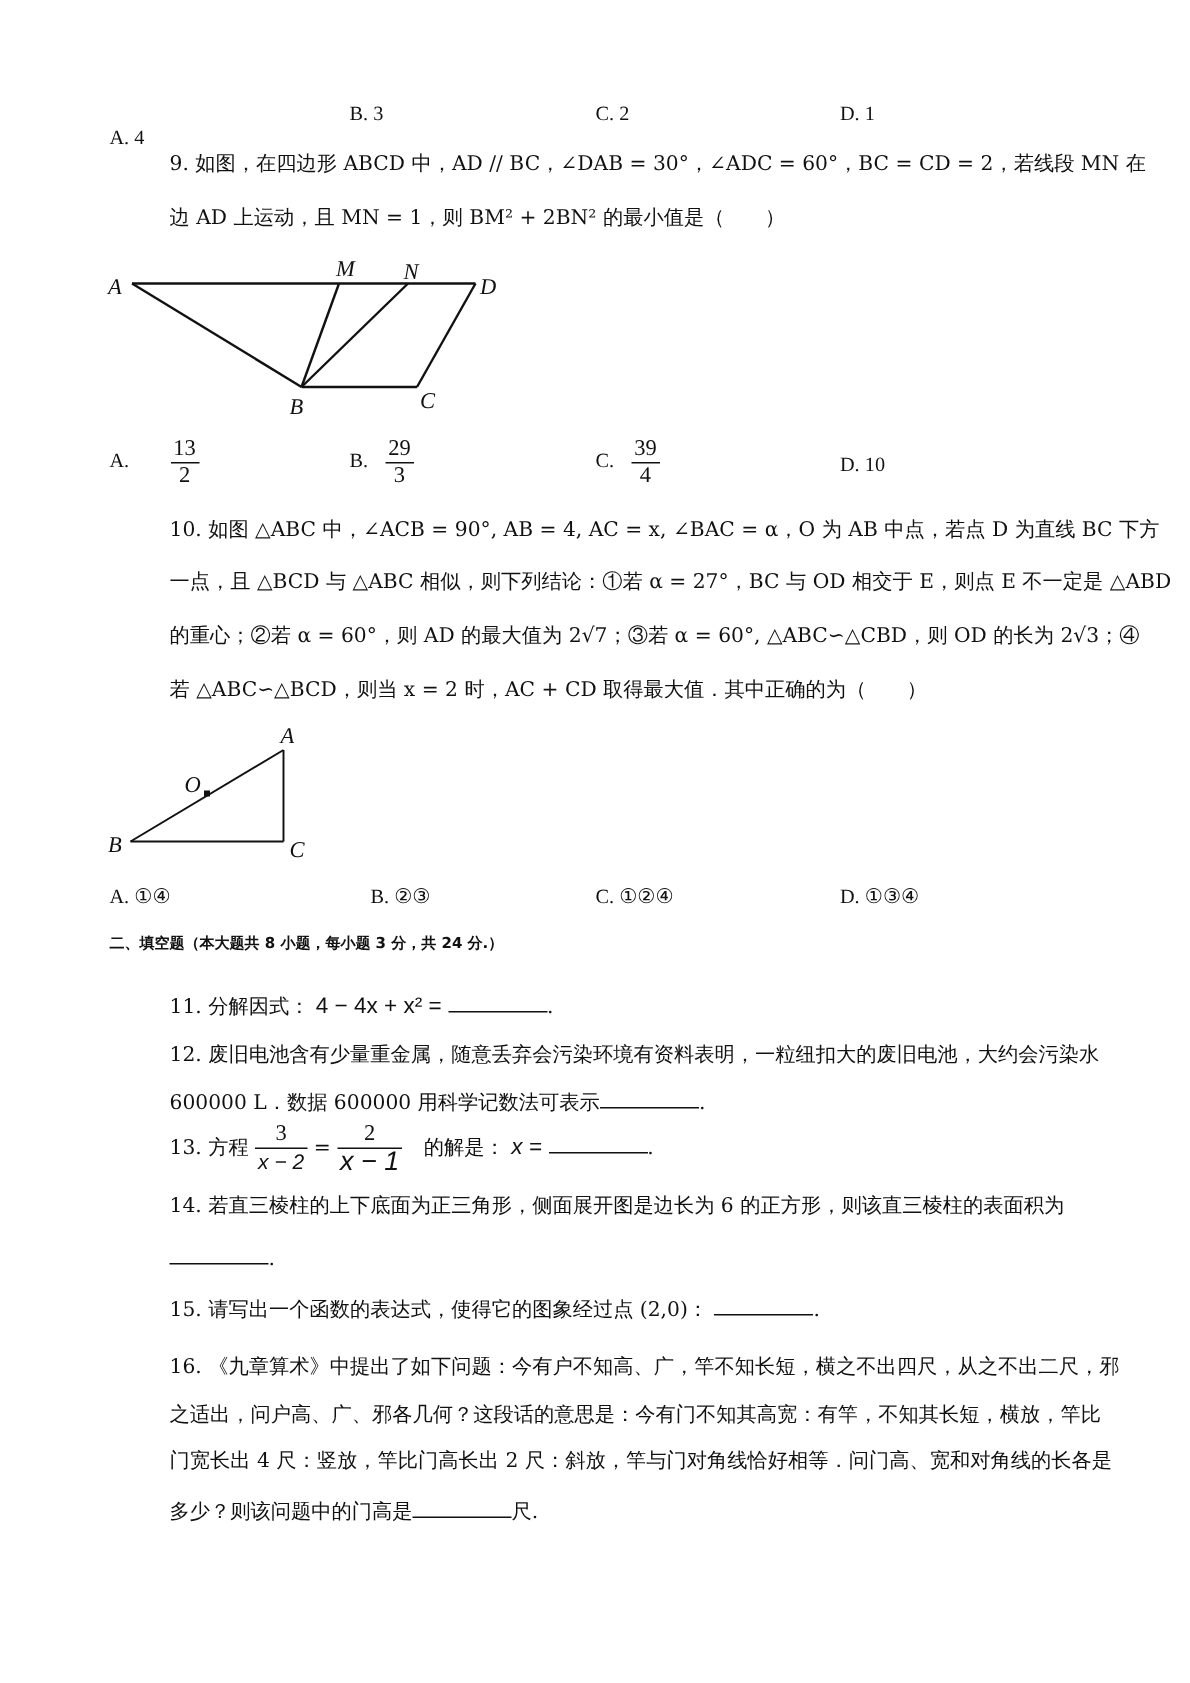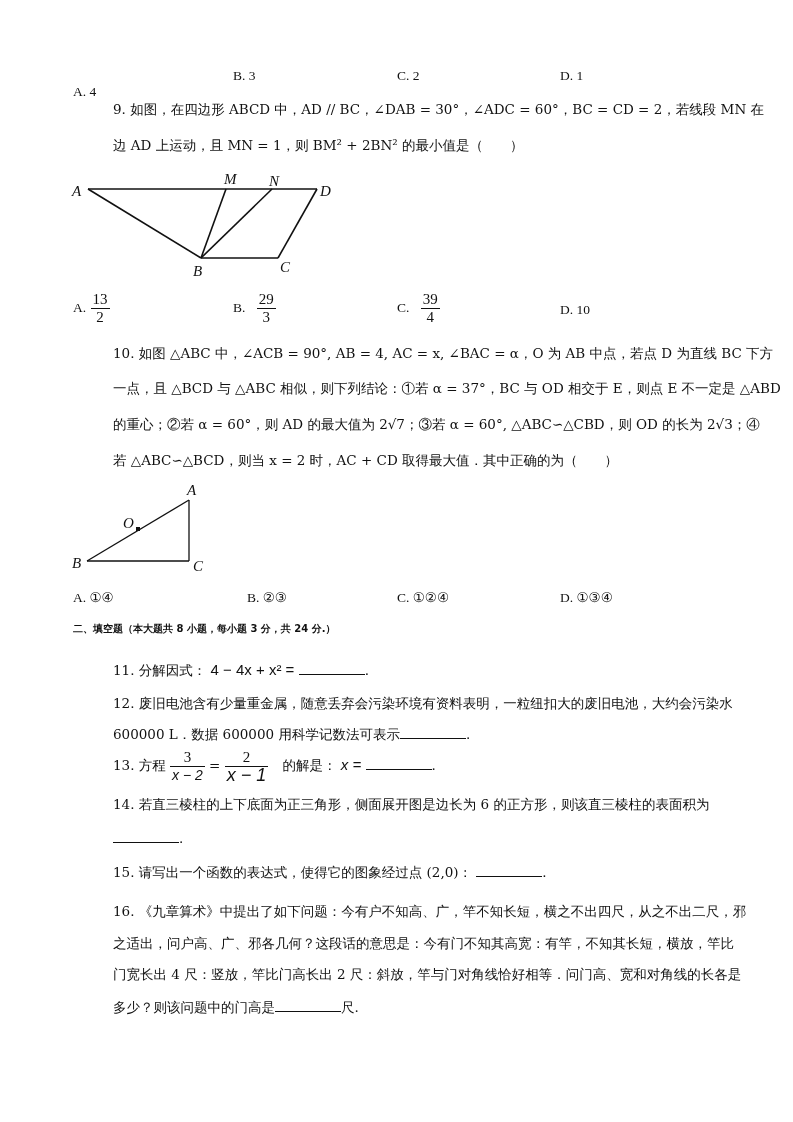--- a/index.html
+++ b/index.html
@@ -42,37 +42,37 @@
   <text x="12" y="31">A</text>
   <text x="164" y="19">M</text>
   <text x="209" y="21">N</text>
   <text x="260" y="31">D</text>
   <text x="133" y="111">B</text>
   <text x="220" y="107">C</text>
 </svg>
 
 <div class="opt" style="left:73px; top:291px;">
   <span>A.</span>
-  <span class="frac" style="margin-left:1px;"><span class="num">13</span><span class="den">2</span></span>
+  <span class="frac" style="margin-left:24px;"><span class="num">13</span><span class="den">2</span></span>
 </div>
 <div class="opt" style="left:233px; top:291px;">
   <span>B.</span>
   <span class="frac" style="margin-left:8px;"><span class="num">29</span><span class="den">3</span></span>
 </div>
 <div class="opt" style="left:397px; top:291px;">
   <span>C.</span>
   <span class="frac" style="margin-left:8px;"><span class="num">39</span><span class="den">4</span></span>
 </div>
 <div class="opt" style="left:560px; top:302px;">
   <span>D.</span>
   <span>10</span>
 </div>
 
 <div class="line" style="top:344px;">10. 如图 △ABC 中，∠ACB = 90°, AB = 4, AC = x, ∠BAC = α，O 为 AB 中点，若点 D 为直线 BC 下方</div>
-<div class="line" style="top:379px;">一点，且 △BCD 与 △ABC 相似，则下列结论：①若 α = 37°，BC 与 OD 相交于 E，则点 E 不一定是 △ABD</div>
+<div class="line" style="top:379px;">一点，且 △BCD 与 △ABC 相似，则下列结论：①若 α = 27°，BC 与 OD 相交于 E，则点 E 不一定是 △ABD</div>
 <div class="line" style="top:415px;">的重心；②若 α = 60°，则 AD 的最大值为 2√7；③若 α = 60°, △ABC∽△CBD，则 OD 的长为 2√3；④</div>
 <div class="line" style="top:451px;">若 △ABC∽△BCD，则当 x = 2 时，AC + CD 取得最大值．其中正确的为（　　）</div>
 
 <svg class="abs" style="left:60px; top:475px;" width="200" height="105">
   <g stroke="#111" stroke-width="1.3" fill="none">
     <line x1="27" y1="86" x2="129" y2="25"></line>
     <line x1="129" y1="25" x2="129" y2="86"></line>
     <line x1="27" y1="86" x2="129" y2="86"></line>
   </g>
   <rect x="76" y="52" width="4" height="4" fill="#111"></rect>

